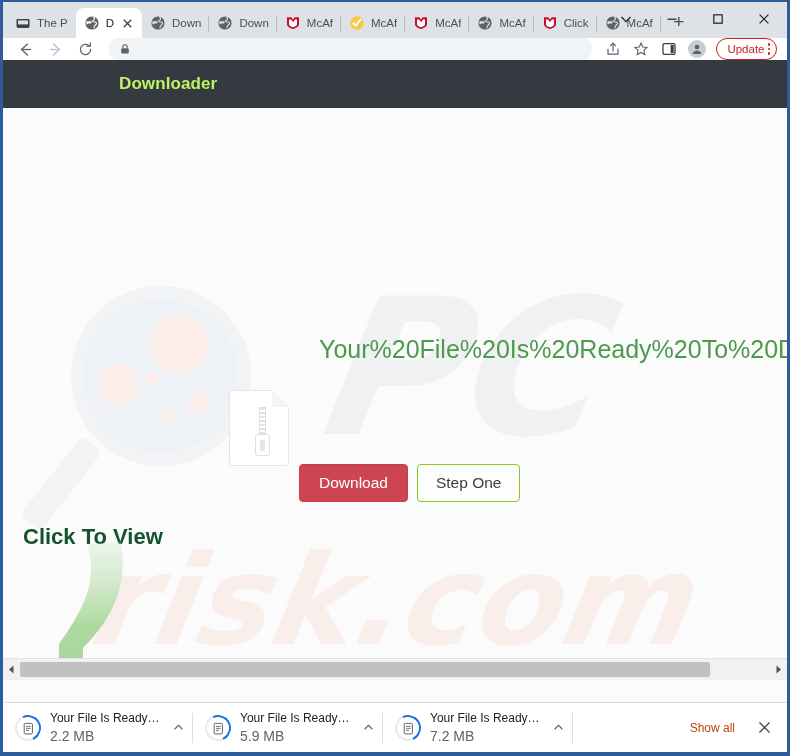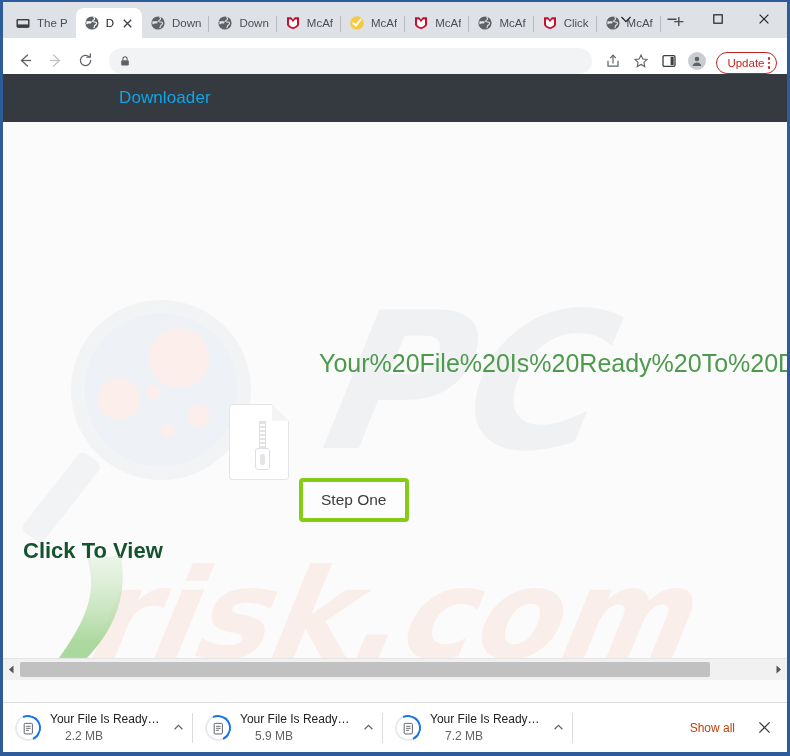--- a/index.html
+++ b/index.html
@@ -90,24 +90,24 @@
   .wbtn {
     width: 46px; height: 34px;
     display: flex; align-items: center; justify-content: center;
     color: #202124;
     font-size: 13px;
   }
   .wbtn svg { display: block; }
 
   
   .toolbar {
-    height: 36px;
+    height: 22px;
     background: #ffffff;
     display: flex;
-    align-items: flex-end;
+    align-items: center;
     padding: 0 8px;
     gap: 2px;
     flex: none;
   }
   .navbtn {
     width: 28px; height: 28px;
     display: flex; align-items: center; justify-content: center;
     color: #5f6368;
     border-radius: 50%;
   }
@@ -168,23 +168,23 @@
   .sitenav {
     height: 48px;
     background: #343a40;
     display: flex;
     align-items: center;
     padding-left: 116px;
     position: relative;
     z-index: 5;
   }
   .sitenav .brand {
-    color: #0ea5e9;
+    color: #bef264;
     font-size: 17px;
-    font-weight: normal;
+    font-weight: bold;
     letter-spacing: 0.1px;
   }
 
   .canvas {
     position: absolute;
     left: 0; top: 48px; right: 0; bottom: 22px;
     overflow: hidden;
   }
 
   
@@ -314,21 +314,21 @@
     padding: 10px 19px;
     border: 1px solid #c1404b;
     border-radius: 4px;
     line-height: 1;
   }
   .btn-step {
     background: #fdfdfd;
     color: #3c3c3c;
     font-size: 15.5px;
     padding: 10px 18px;
-    border: 4px solid #84cc16;
+    border: 1px solid #84cc16;
     border-radius: 4px;
     line-height: 1;
   }
 
   
   .cta {
     position: absolute;
     left: 20px; top: 416px;
     font-size: 22px;
     font-weight: bold;
@@ -401,21 +401,21 @@
     display: flex; align-items: center; justify-content: center;
     flex: none;
     transform: rotate(20deg);
   }
   .dl-ring svg { transform: rotate(-20deg); }
   .dl-meta { display: flex; flex-direction: column; gap: 3px; min-width: 0; flex: 1; }
   .dl-name {
     font-size: 12px; color: #202124;
     white-space: nowrap; overflow: hidden; text-overflow: ellipsis;
   }
-  .dl-size { font-size: 12px; color: #5f6368; margin-left: 15px; }
+  .dl-size { font-size: 14px; color: #5f6368; }
   .dl-caret {
     width: 18px; height: 18px;
     display: flex; align-items: center; justify-content: center;
     color: #5f6368; flex: none;
   }
   .shelf-spacer { flex: 1; }
   .showall {
     font-size: 12px;
     color: #c2410c;
     padding: 7px 12px;
@@ -674,20 +674,21 @@
       <div class="zipfile">
         <div class="fold"></div>
         <div class="corner"></div>
         <div class="zip-teeth"></div>
         <div class="zip-pull"></div>
       </div>
 
       <div class="headline">Your%20File%20Is%20Ready%20To%20Dow</div>
 
       <div class="btnrow">
+        <div class="btn-download">Download</div>
         <div class="btn-step">Step One</div>
       </div>
 
       <div class="cta">Click To View</div>
 
       <div class="arrow">
         <svg width="140" height="210" viewBox="0 0 140 210">
           <defs>
             <linearGradient id="ag" x1="0" y1="0" x2="0" y2="1">
               <stop offset="0%" stop-color="#cfe8c6" stop-opacity="0.35"></stop>

